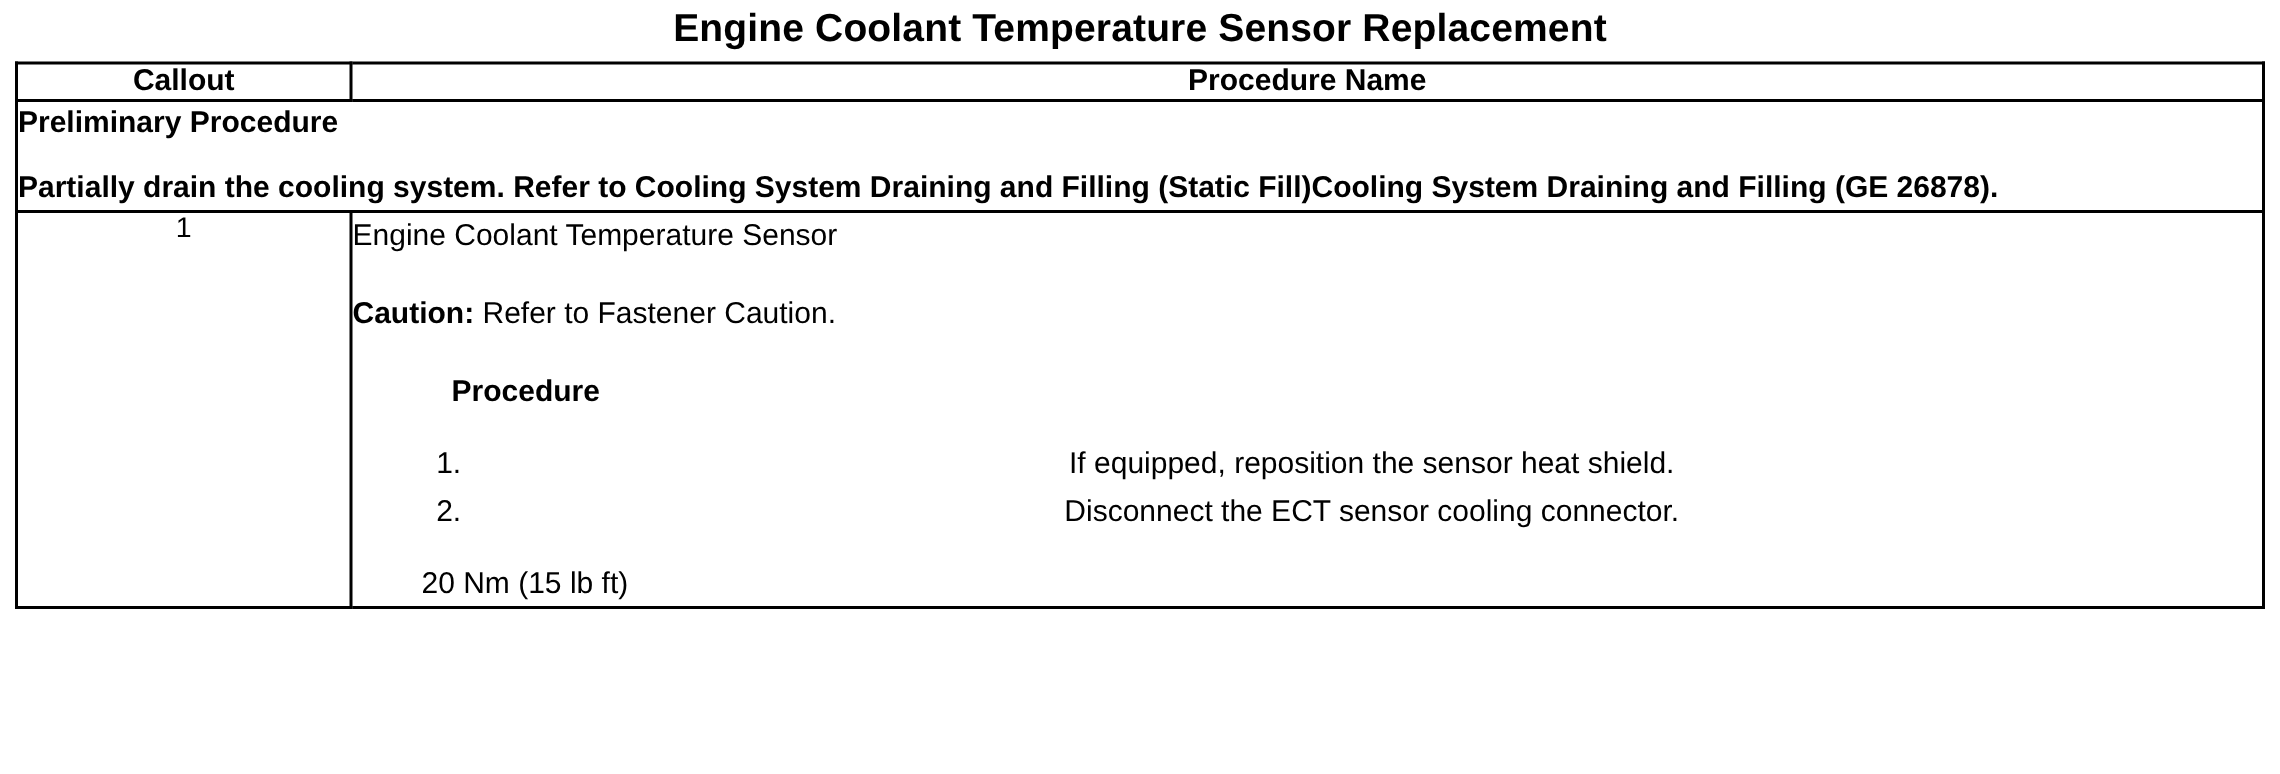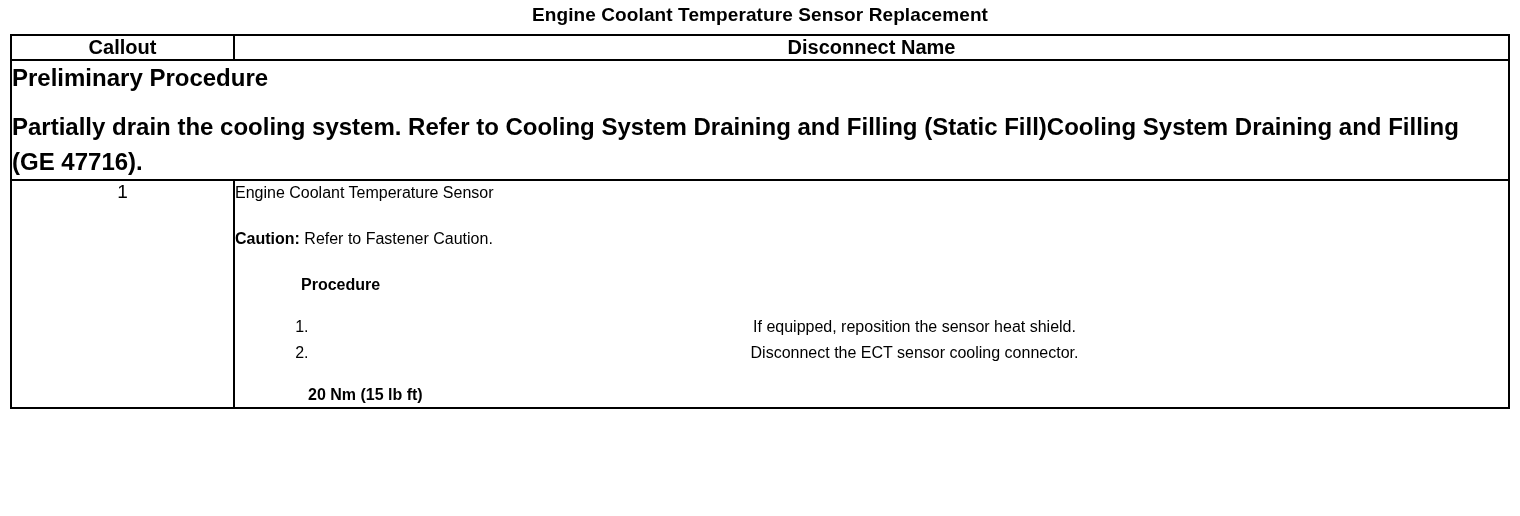--- a/index.html
+++ b/index.html
@@ -14,21 +14,21 @@
     color: #000000;
     overflow: hidden;
   }
   .page {
     width: 1520px;
     box-sizing: border-box;
     padding: 0;
   }
   .doc-title {
     text-align: center;
-    font-size: 19px;
+    font-size: 26px;
     font-weight: bold;
     line-height: 1;
     padding-top: 5px;
     padding-bottom: 10px;
     letter-spacing: 0.1px;
   }
   table.proc {
     border-collapse: collapse;
     width: 1500px;
     margin: 0 auto;
@@ -44,40 +44,40 @@
 
   th.head {
     text-align: center;
     font-size: 20px;
     font-weight: bold;
     padding: 7px 0 8px 0;
     vertical-align: middle;
   }
   td.prelim {
     padding: 6px 6px 8px 6px;
-    font-size: 24px;
+    font-size: 20px;
     font-weight: bold;
     line-height: 1.45;
     border-radius: 29px;
   }
   td.prelim .prelim-title {
     margin: 0 0 14px 0;
   }
   td.prelim .prelim-text {
     margin: 0;
   }
   td.callout-num {
     text-align: center;
     vertical-align: middle;
     font-size: 19px;
     font-weight: normal;
   }
   td.body-cell {
     padding: 10px 8px 12px 8px;
-    font-size: 16px;
+    font-size: 20px;
     line-height: 1.5;
   }
   td.body-cell .comp-name {
     margin: 0 0 22px 0;
   }
   td.body-cell .caution {
     margin: 0 0 22px 0;
   }
   td.body-cell .caution b {
     font-weight: bold;
@@ -93,45 +93,45 @@
     padding-left: 78px;
     list-style-type: decimal;
   }
   td.body-cell ol.steps li {
     margin: 0 0 2px 0;
     padding-left: 8px;
     text-align: center;
   }
   td.body-cell .torque {
     margin: 0;
-    padding-left: 73px;
-    font-weight: bold;
+    padding-left: 46px;
+    font-weight: normal;
   }
 </style>
 </head>
 <body>
 
 <div class="page">
 
   <div class="doc-title">Engine Coolant Temperature Sensor Replacement</div>
 
   <table class="proc">
     <colgroup>
       <col class="col-callout">
       <col class="col-name">
     </colgroup>
     <tbody>
       <tr>
         <th class="head">Callout</th>
-        <th class="head">Disconnect Name</th>
+        <th class="head">Procedure Name</th>
       </tr>
       <tr>
         <td class="prelim" colspan="2">
           <p class="prelim-title">Preliminary Procedure</p>
-          <p class="prelim-text">Partially drain the cooling system. Refer to Cooling System Draining and Filling (Static Fill)Cooling System Draining and Filling (GE 47716).</p>
+          <p class="prelim-text">Partially drain the cooling system. Refer to Cooling System Draining and Filling (Static Fill)Cooling System Draining and Filling (GE 26878).</p>
         </td>
       </tr>
       <tr>
         <td class="callout-num">1</td>
         <td class="body-cell">
           <p class="comp-name">Engine Coolant Temperature Sensor</p>
           <p class="caution"><b>Caution:</b><span> Refer to Fastener Caution.</span></p>
           <p class="sub-head">Procedure</p>
           <ol class="steps">
             <li>If equipped, reposition the sensor heat shield.</li>

